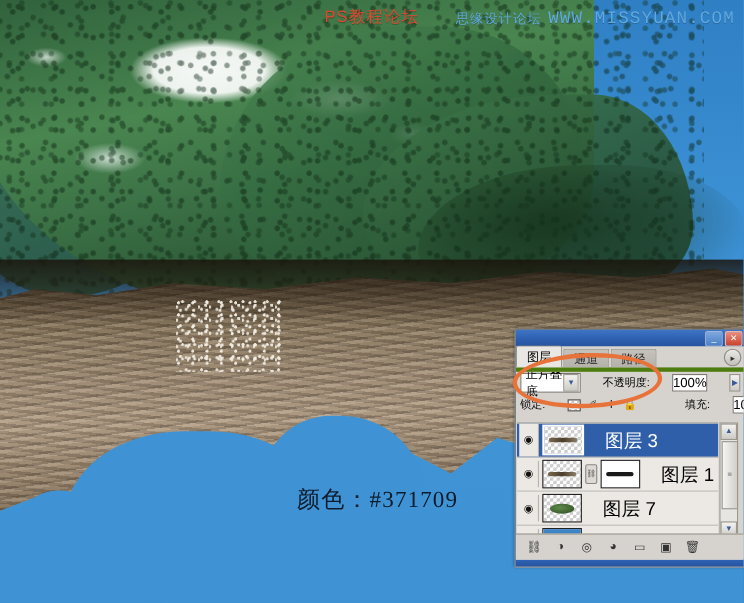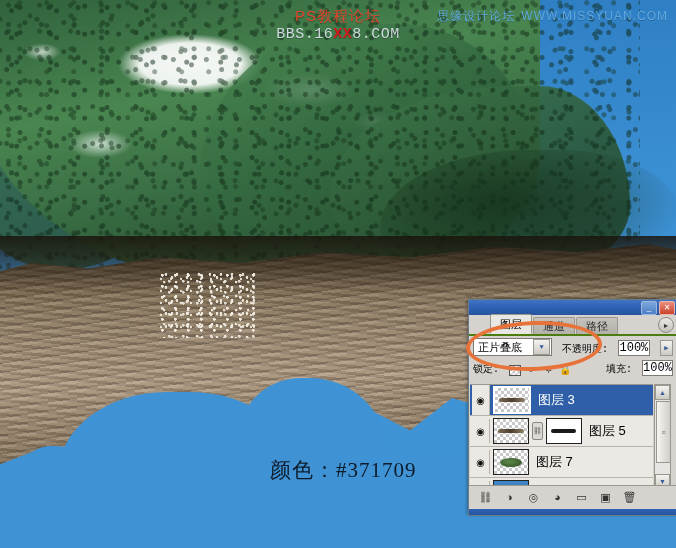--- a/index.html
+++ b/index.html
@@ -90,48 +90,48 @@
 
   
   #wm-center{position:absolute;left:0;top:6px;width:676px;text-align:center;
       color:#e2462f;font-size:15px;letter-spacing:1px;line-height:19px;
       text-shadow:0 1px 0 rgba(0,0,0,.25);}
   #wm-center .l2{font-family:"Liberation Mono","DejaVu Sans Mono",monospace;font-size:15px;letter-spacing:.5px;}
   #wm-center .l2 .xx{color:#d21b1b;font-weight:bold;}
   #wm-center .l2 .dim{color:#cfd9df;}
   #wm-tr{position:absolute;right:8px;top:8px;color:#5fa8e0;font-size:12px;
       letter-spacing:1px;text-shadow:0 1px 0 rgba(0,0,0,.2);white-space:nowrap;}
-  #wm-tr .site{font-family:Liberation Sans, sans-serif;font-size:12px;margin-left:6px;}
-
-  
-  #color-note{position:absolute;left:270px;top:456px;color:#0d1b2a;font-size:21px;
+  #wm-tr .site{font-family:Liberation Mono, monospace;font-size:16px;margin-left:6px;}
+
+  
+  #color-note{position:absolute;left:270px;top:440px;color:#0d1b2a;font-size:21px;
       letter-spacing:1px;font-family:"Liberation Serif","DejaVu Serif",serif;}
 
   
   #panel{position:absolute;left:468px;top:299px;width:208px;height:215px;
       background:#d6d3ce;border:1px solid #6b7a88;box-shadow:-1px -1px 3px rgba(0,0,0,.35);
       font-size:11px;color:#000;}
   .pnl-title{height:15px;background:linear-gradient(180deg,#3f74c4 0%,#2f62b4 48%,#26539f 100%);
       display:flex;align-items:center;justify-content:flex-end;padding-right:2px;gap:2px;}
   .tbtn{width:14px;height:12px;border:1px solid #9db7dd;border-radius:2px;
       background:linear-gradient(180deg,#7fa8dd,#4b7fc6);color:#fff;font-size:8px;line-height:10px;
       display:flex;align-items:center;justify-content:center;}
   .tbtn.close{background:linear-gradient(180deg,#e98e7e,#c9432c);border-color:#f0b5a8;}
 
   .tabstrip{height:19px;background:#d6d3ce;display:flex;align-items:flex-end;
-      padding-left:21px;position:relative;border-bottom:2px solid #4d7c0f;}
+      padding-left:0;position:relative;border-bottom:4px solid #4d7c0f;}
   .tab{height:16px;padding:0 9px;margin-right:1px;display:flex;align-items:center;
       font-size:11px;color:#222;background:linear-gradient(180deg,#c6c3bd,#b4b1ab);
       border:1px solid #9a978f;border-bottom:none;border-radius:2px 2px 0 0;}
   .tab.active{background:#e9e7e3;color:#000;height:18px;border-bottom:1px solid #e9e7e3;}
   .menu-btn{position:absolute;right:3px;top:2px;width:14px;height:14px;border-radius:50%;
       border:1px solid #8d8a84;background:linear-gradient(180deg,#eceae6,#c3c0ba);
       display:flex;align-items:center;justify-content:center;font-size:8px;color:#333;}
 
-  .row{display:flex;align-items:flex-end;height:20px;padding:0 4px;gap:10px;font-family:Liberation Mono, monospace;}
+  .row{display:flex;align-items:center;height:20px;padding:0 4px;gap:20px;}
   .sel{width:84px;height:16px;border:1px solid #7d7a74;background:#fff;
       display:flex;align-items:center;justify-content:space-between;padding:0 0 0 4px;font-size:11px;}
   .sel .arw{width:15px;height:14px;margin:0 1px 0 0;border:1px solid #9a978f;
       background:linear-gradient(180deg,#f4f3f1,#cdcac4);display:flex;align-items:center;
       justify-content:center;font-size:7px;color:#3a5b9a;}
   .lbl{font-size:10px;white-space:nowrap;}
   .numbox{width:34px;height:14px;border:1px solid #7d7a74;background:#fff;font-size:12px;
       display:flex;align-items:center;justify-content:center;}
   .spin{width:13px;height:14px;border:1px solid #9a978f;background:linear-gradient(180deg,#f4f3f1,#cdcac4);
       display:flex;align-items:center;justify-content:center;font-size:7px;color:#3a5b9a;}
@@ -160,21 +160,21 @@
   .lrow.active .thumb{border:2px solid #fff;}
   .t-streak{position:absolute;left:4px;top:10px;width:26px;height:4px;border-radius:2px;
       background:linear-gradient(90deg,#7a6a52,#4a3d2c,#8d7f66);}
   .t-green{position:absolute;left:6px;top:8px;width:22px;height:9px;border-radius:50%;
       background:radial-gradient(ellipse at 40% 40%,#5d8a4a,#2d4a22);}
   .t-blue{position:absolute;inset:0;background:linear-gradient(180deg,#3f86c8,#2f6fb0);}
   .link-i{width:9px;height:16px;border:1px solid #888;border-radius:2px;background:#ddd9d4;
       display:flex;align-items:center;justify-content:center;font-size:7px;color:#333;}
   .mask{width:34px;height:24px;border:1px solid #222;background:#fff;position:relative;flex:0 0 auto;}
   .mask .mstreak{position:absolute;left:4px;top:10px;width:25px;height:4px;border-radius:2px;background:#1a1a1a;}
-  .lname{font-size:13px;margin-left:4px;white-space:nowrap;}
+  .lname{font-size:17px;margin-left:16px;white-space:nowrap;}
 
   .vscroll{position:absolute;right:6px;top:84px;width:15px;height:104px;
       background:#e7e5e1;border:1px solid #9a978f;display:flex;flex-direction:column;
       justify-content:space-between;align-items:center;}
   .sarrow{width:13px;height:13px;background:linear-gradient(180deg,#f4f3f1,#cdcac4);
       border:1px solid #9a978f;display:flex;align-items:center;justify-content:center;
       font-size:7px;color:#3a5b9a;}
   .sthumb{position:absolute;top:16px;left:1px;width:13px;height:60px;
       background:linear-gradient(90deg,#f6f5f3,#d2cfc9);border:1px solid #9a978f;
       display:flex;align-items:center;justify-content:center;font-size:7px;color:#777;}
@@ -209,21 +209,20 @@
   <div class="cliff-bay"></div>
   <div class="cliff-bay2"></div>
   <div class="cliff-bay3"></div>
   <div class="cliff-bay4"></div>
 
   <div class="marquee"></div>
 </div>
 
 <div id="wm-center">
   <div>PS教程论坛</div>
-  <div class="l2"><span class="dim">BBS.16</span><span class="xx">XX</span><span class="dim">8.COM</span></div>
 </div>
 
 <div id="wm-tr">
   <span>思缘设计论坛</span><span class="site">WWW.MISSYUAN.COM</span>
 </div>
 
 <div id="color-note">颜色：#371709</div>
 
 <div id="panel">
 
@@ -276,21 +275,21 @@
 
     <div class="lrow">
       <span class="eye">◉</span>
       <span class="thumb">
           <span class="t-streak"></span>
         </span>
       <span class="link-i">⛓</span>
       <span class="mask">
           <span class="mstreak"></span>
         </span>
-      <span class="lname">图层 5</span>
+      <span class="lname">图层 1</span>
     </div>
 
     <div class="lrow">
       <span class="eye">◉</span>
       <span class="thumb">
           <span class="t-green"></span>
         </span>
       <span class="lname">图层 7</span>
     </div>
 

